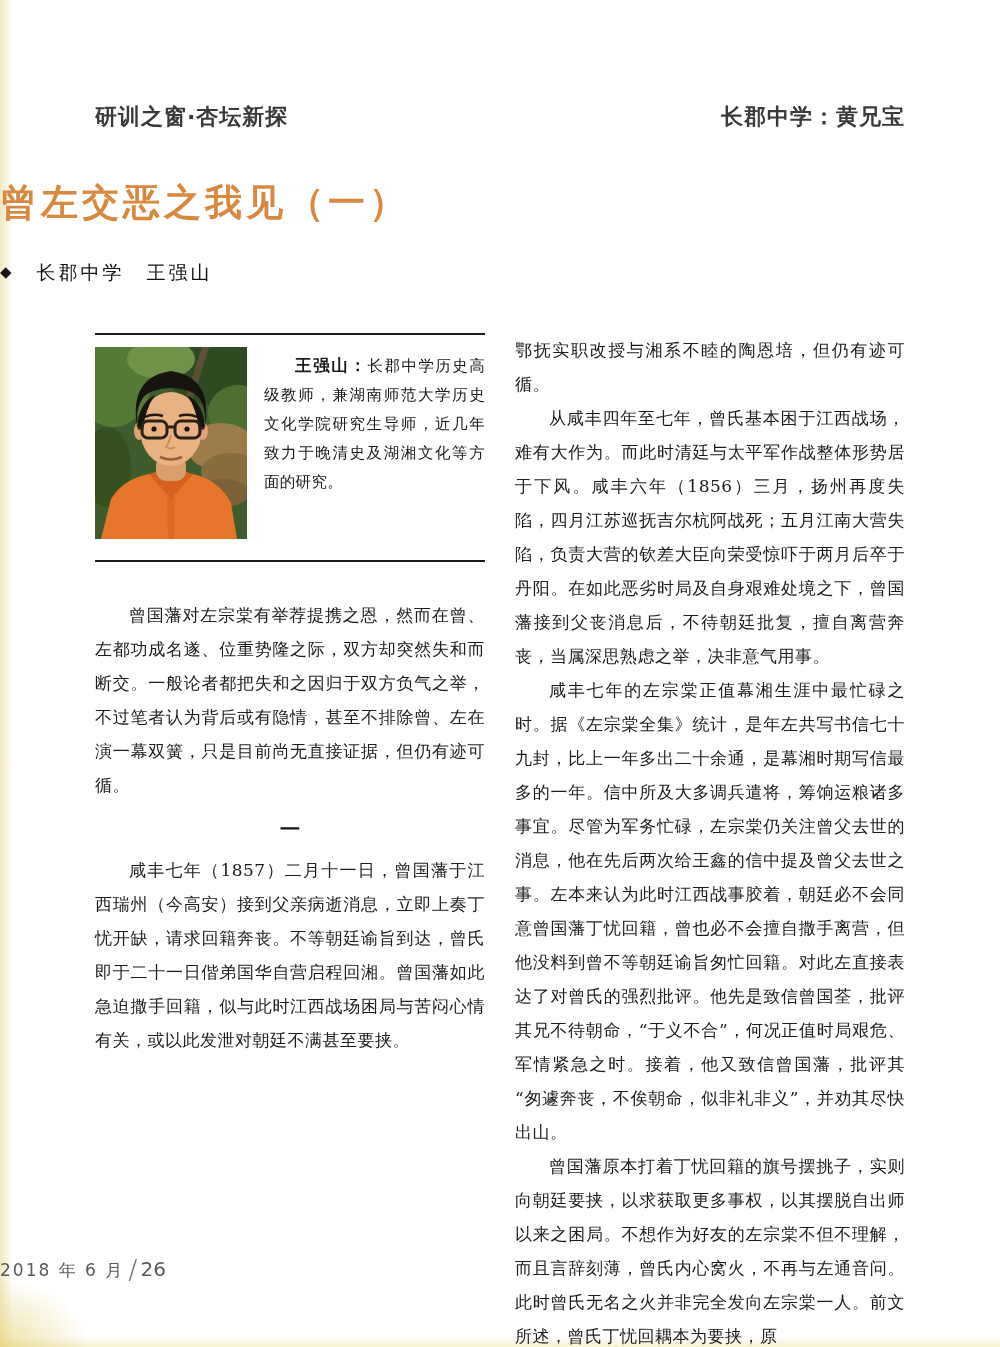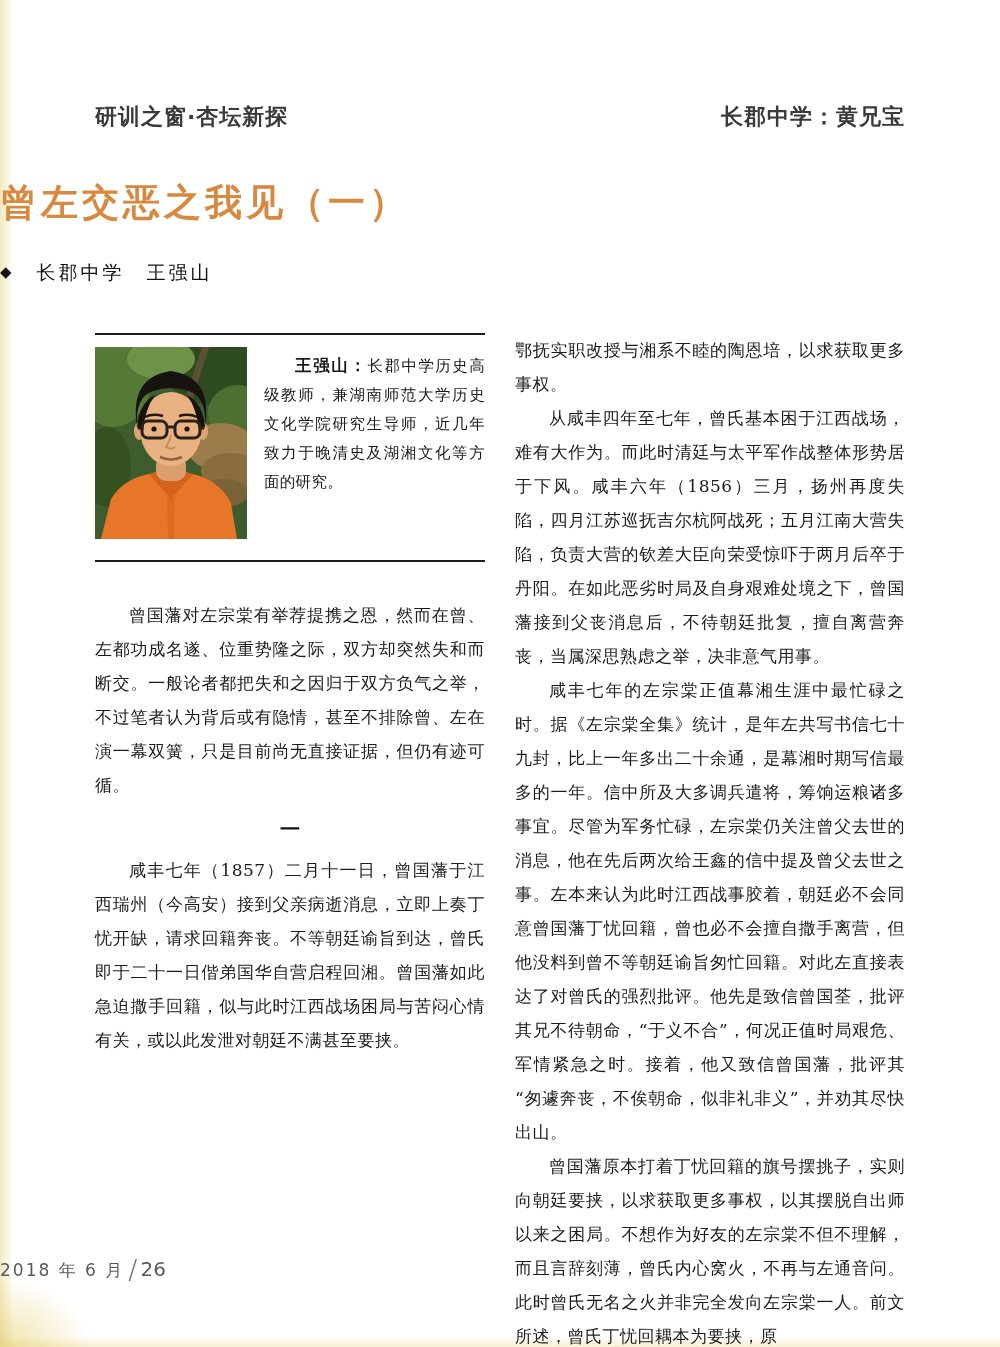--- a/index.html
+++ b/index.html
@@ -149,21 +149,21 @@
       </div>
 
       <p class="para intro">曾国藩对左宗棠有举荐提携之恩，然而在曾、左都功成名遂、位重势隆之际，双方却突然失和而断交。一般论者都把失和之因归于双方负气之举，不过笔者认为背后或有隐情，甚至不排除曾、左在演一幕双簧，只是目前尚无直接证据，但仍有迹可循。</p>
 
       <div class="divider">一</div>
 
       <p class="para">咸丰七年（1857）二月十一日，曾国藩于江西瑞州（今高安）接到父亲病逝消息，立即上奏丁忧开缺，请求回籍奔丧。不等朝廷谕旨到达，曾氏即于二十一日偕弟国华自营启程回湘。曾国藩如此急迫撒手回籍，似与此时江西战场困局与苦闷心情有关，或以此发泄对朝廷不满甚至要挟。</p>
     </div>
 
     <div class="col">
-      <p class="para no-indent">鄂抚实职改授与湘系不睦的陶恩培，以求获取更多事权。</p>
+      <p class="para no-indent">鄂抚实职改授与湘系不睦的陶恩培，但仍有迹可循。</p>
       <p class="para">从咸丰四年至七年，曾氏基本困于江西战场，难有大作为。而此时清廷与太平军作战整体形势居于下风。咸丰六年（1856）三月，扬州再度失陷，四月江苏巡抚吉尔杭阿战死；五月江南大营失陷，负责大营的钦差大臣向荣受惊吓于两月后卒于丹阳。在如此恶劣时局及自身艰难处境之下，曾国藩接到父丧消息后，不待朝廷批复，擅自离营奔丧，当属深思熟虑之举，决非意气用事。</p>
       <p class="para">咸丰七年的左宗棠正值幕湘生涯中最忙碌之时。据《左宗棠全集》统计，是年左共写书信七十九封，比上一年多出二十余通，是幕湘时期写信最多的一年。信中所及大多调兵遣将，筹饷运粮诸多事宜。尽管为军务忙碌，左宗棠仍关注曾父去世的消息，他在先后两次给王鑫的信中提及曾父去世之事。左本来认为此时江西战事胶着，朝廷必不会同意曾国藩丁忧回籍，曾也必不会擅自撒手离营，但他没料到曾不等朝廷谕旨匆忙回籍。对此左直接表达了对曾氏的强烈批评。他先是致信曾国荃，批评其兄不待朝命，“于义不合”，何况正值时局艰危、军情紧急之时。接着，他又致信曾国藩，批评其“匆遽奔丧，不俟朝命，似非礼非义”，并劝其尽快出山。</p>
       <p class="para">曾国藩原本打着丁忧回籍的旗号摆挑子，实则向朝廷要挟，以求获取更多事权，以其摆脱自出师以来之困局。不想作为好友的左宗棠不但不理解，而且言辞刻薄，曾氏内心窝火，不再与左通音问。此时曾氏无名之火并非完全发向左宗棠一人。前文所述，曾氏丁忧回耦本为要挟，原</p>
     </div>
 
   </div>
 
   <footer class="ftr">
     <span>2018 年 6 月</span><span class="slash">/</span><span class="pagenum">26</span>
   </footer>

